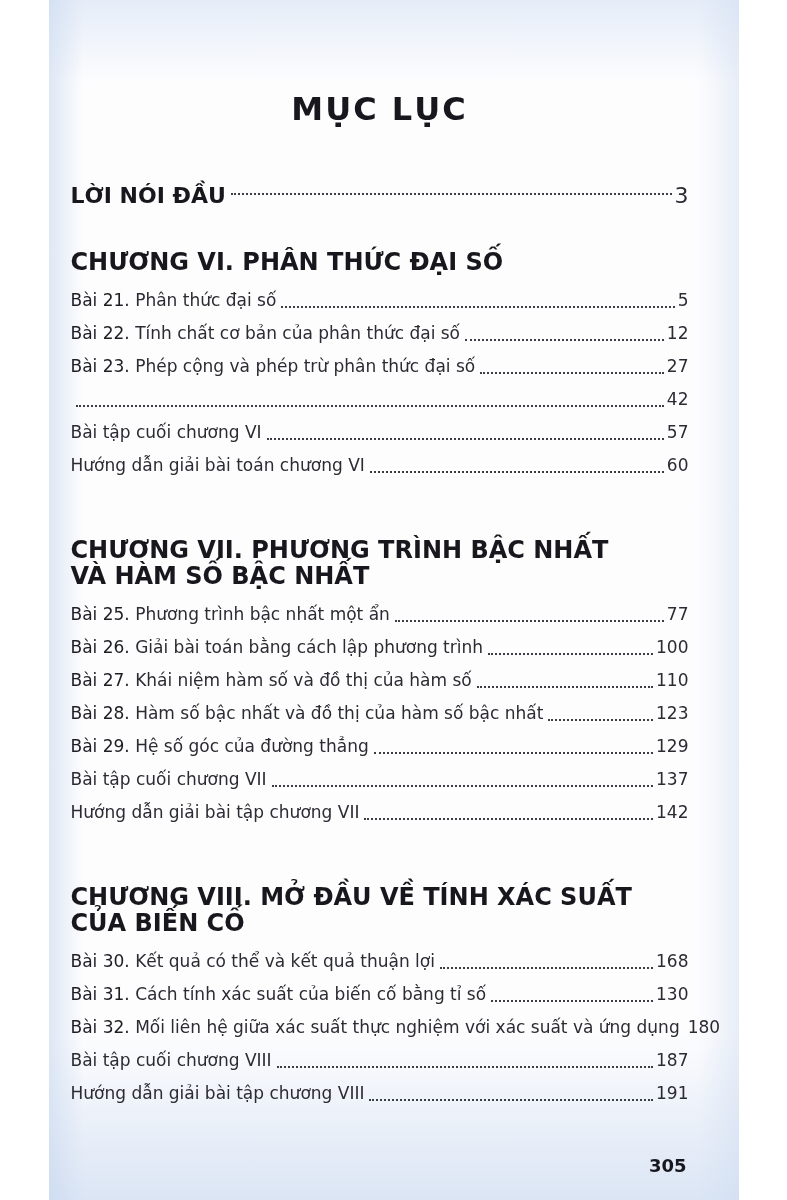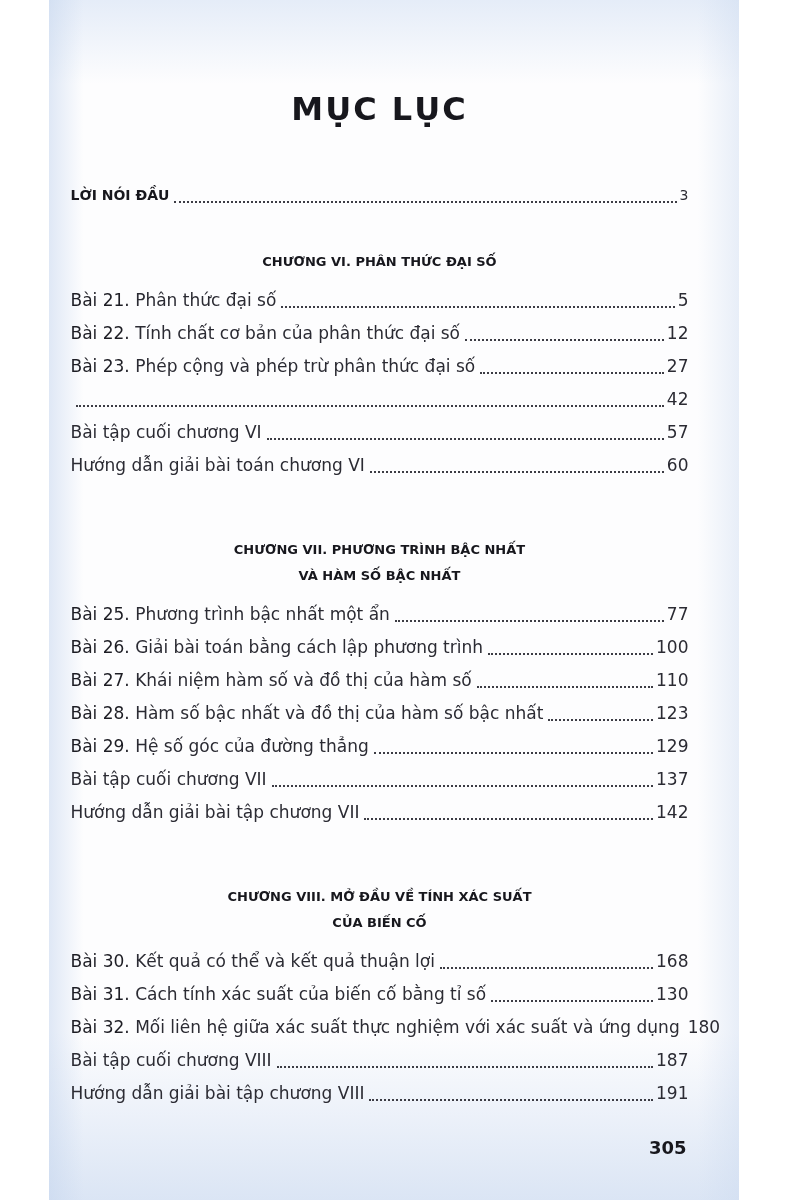--- a/index.html
+++ b/index.html
@@ -40,36 +40,36 @@
   }
   .entry .label { white-space: nowrap; }
   .entry .label .prefix { font-weight: 400; color: #1d1d24; }
   .entry .dots {
     flex: 1;
     min-width: 0;
     border-bottom: 2px dotted #3c3c44;
     margin: 0 3px 4px 5px;
   }
   .entry .pagenum { white-space: nowrap; }
-  .preface { font-size: 14px; margin-bottom: 2px; }
+  .preface { font-size: 22px; margin-bottom: 2px; align-items: center; }
   .preface .label { font-weight: 700; color: #17171d; }
   .chapter { margin-top: 60px; }
   .chapter:first-of-type { margin-top: 42px; }
   .chapter-heading {
     margin: 0 0 14px 0;
-    text-align: center;
-    font-size: 13px;
+    text-align: left;
+    font-size: 24px;
     font-weight: 700;
     line-height: 26px;
     color: #17171d;
   }
   .footer {
     position: absolute;
     right: 52px;
-    bottom: 42px;
+    bottom: 24px;
     font-size: 18px;
     font-weight: 700;
     color: #17171d;
   }
 </style>
 </head>
 <body>
 
 <div class="page">
 

